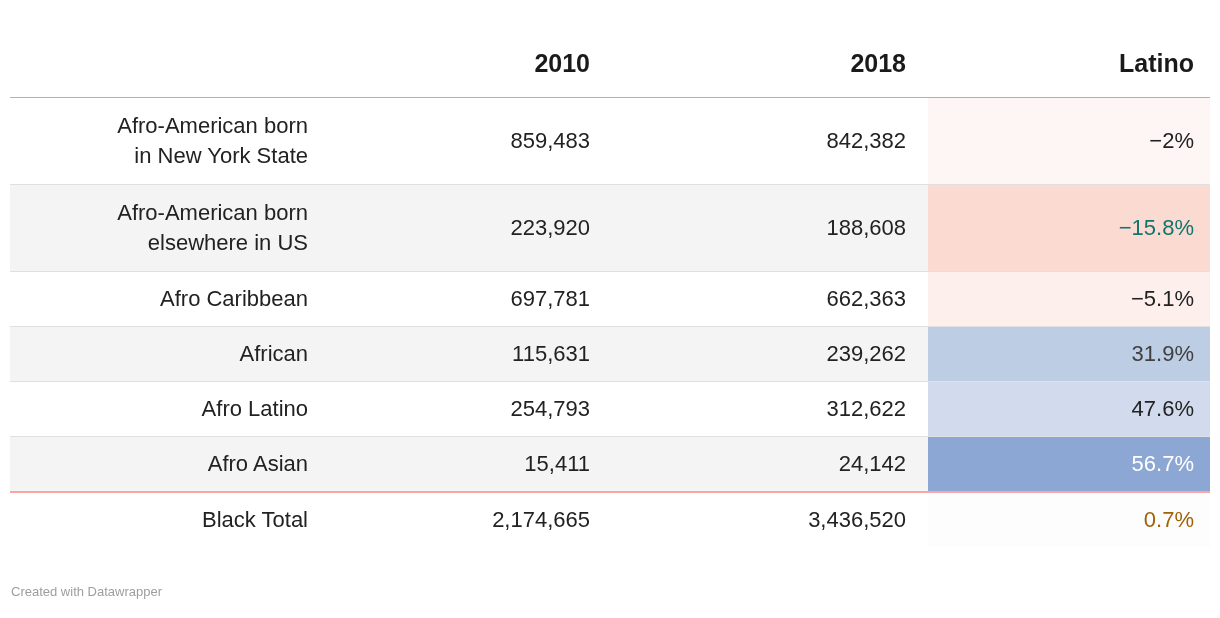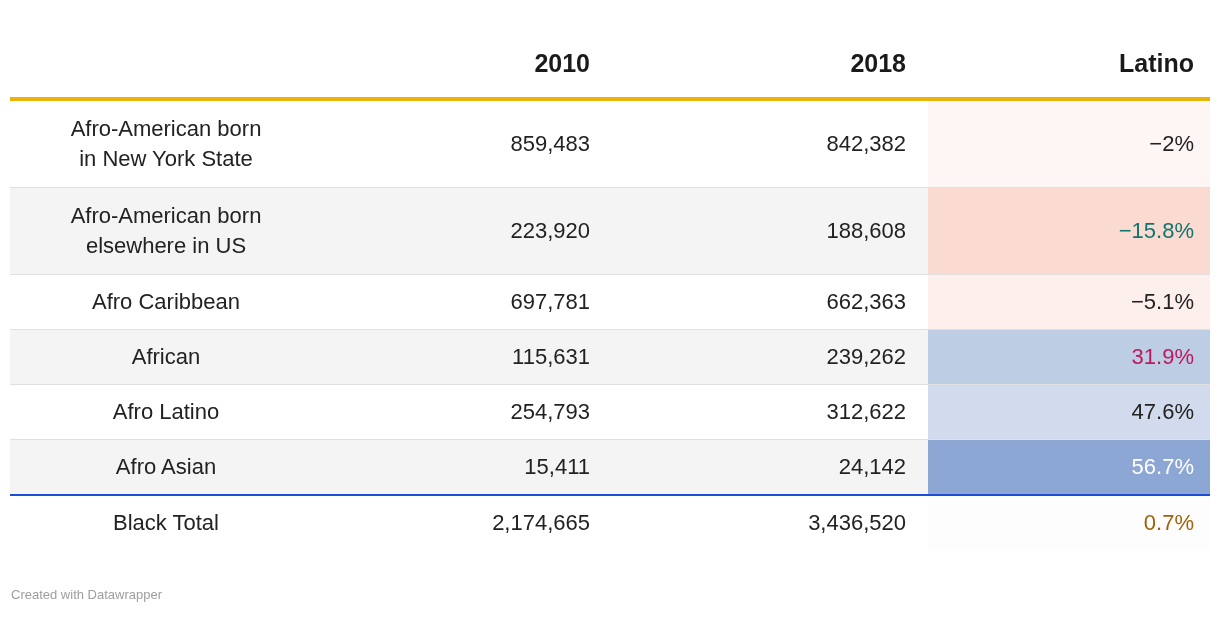--- a/index.html
+++ b/index.html
@@ -26,41 +26,41 @@
   col.c-2018   { width: 316px; }
   col.c-change { width: 282px; }
 
   thead th {
     font-size: 25px;
     font-weight: bold;
     color: #1a1a1a;
     text-align: right;
     padding: 48px 22px 19px 0;
     line-height: 30px;
-    border-bottom: 4px solid #eab308;
+    border-bottom: 1px solid #eab308;
     white-space: nowrap;
   }
   thead th.h-label { text-align: left; padding-left: 14px; }
   thead th.h-change { padding-right: 16px; }
 
   tbody td {
     font-size: 22px;
     line-height: 30px;
     color: #222222;
     vertical-align: middle;
     padding: 12px 22px 12px 0;
     text-align: right;
   }
   tbody tr { border-top: 1px solid #e0e0e0; }
   tbody tr.first-row { border-top: none; }
-  tbody tr.total-row { border-top: 2px solid #1d4ed8; }
+  tbody tr.total-row { border-top: 2px solid #fca5a5; }
   tbody tr.tall td { padding-top: 13px; padding-bottom: 13px; }
   tbody tr.zebra td { background: #f4f4f4; }
   td.cell-label {
-    text-align: center;
+    text-align: right;
     padding-left: 14px;
     white-space: pre-line;
   }
   td.cell-change {
     padding-right: 16px;
   }
   tbody tr.zebra td.cell-change { background: none; } 
 
   .footer-credit {
     margin: 34px 0 0 1px;
@@ -106,21 +106,21 @@
         <tr class="">
           <td class="cell-label">Afro Caribbean</td>
           <td class="cell-2010">697,781</td>
           <td class="cell-2018">662,363</td>
           <td class="cell-change" style="background: rgb(253, 239, 236); color: rgb(34, 34, 34);">−5.1%</td>
         </tr>
         <tr class="zebra ">
           <td class="cell-label">African</td>
           <td class="cell-2010">115,631</td>
           <td class="cell-2018">239,262</td>
-          <td class="cell-change" style="background: rgb(188, 205, 228); color: #be185d;">31.9%</td>
+          <td class="cell-change" style="background: rgb(188, 205, 228); color: #404040;">31.9%</td>
         </tr>
         <tr class="">
           <td class="cell-label">Afro Latino</td>
           <td class="cell-2010">254,793</td>
           <td class="cell-2018">312,622</td>
           <td class="cell-change" style="background: rgb(210, 219, 237); color: rgb(34, 34, 34);">47.6%</td>
         </tr>
         <tr class="zebra ">
           <td class="cell-label">Afro Asian</td>
           <td class="cell-2010">15,411</td>

